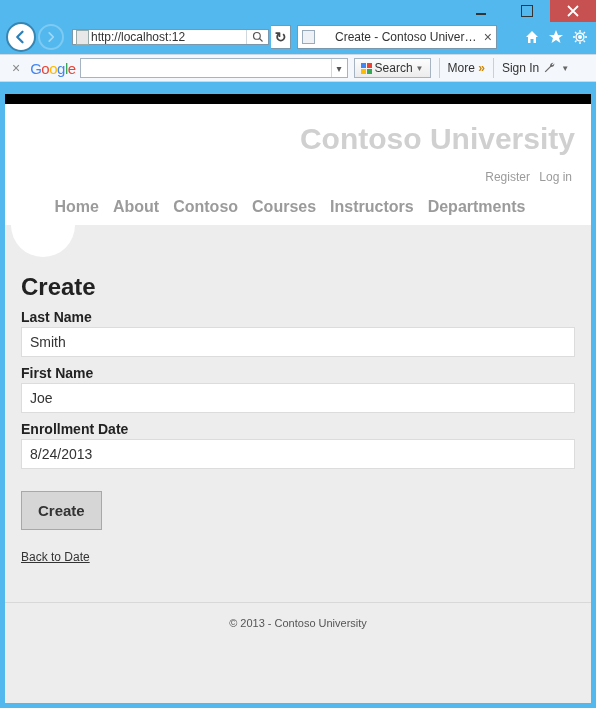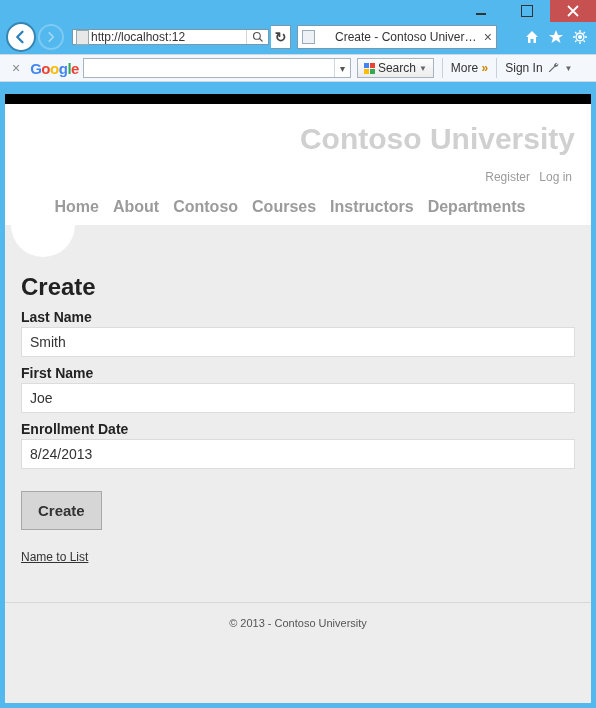--- a/index.html
+++ b/index.html
@@ -31,21 +31,21 @@
     .addr-refresh{width:20px;display:flex;align-items:center;justify-content:center;color:#444;font-size:14px;font-weight:bold;border:1px solid #7a98ad;border-left:none;height:24px;background:#fff;}
     .tab{display:flex;align-items:center;background:#fff;border:1px solid #7a98ad;height:24px;margin-left:4px;padding:0 4px;flex:1;min-width:0;max-width:200px;}
     .tab-fav{width:13px;height:14px;background:#eef2f6;border:1px solid #9ab;margin-right:4px;flex-shrink:0;}
     .tab-title{font-size:12px;color:#333;white-space:nowrap;overflow:hidden;text-overflow:ellipsis;flex:1;margin-left:16px;}
     .tab-close{font-size:14px;color:#555;margin-left:4px;}
     .ie-right{display:flex;margin-left:auto;gap:4px;align-items:center;}
     .ie-ico{width:20px;height:20px;display:flex;align-items:center;justify-content:center;color:#fff;}
     .ie-ico svg{width:16px;height:16px;fill:#fff;}
     .gtoolbar{height:28px;background:#f4f7fb;border-top:1px solid #cfd9e3;border-bottom:1px solid #cfd9e3;display:flex;align-items:center;padding:0 6px;gap:4px;font-size:12px;}
     .g-x{color:#888;font-size:14px;padding:0 6px;}
-    .g-logo{font-size:15px;font-weight:bold;letter-spacing:-0.5px;}
+    .g-logo{font-size:15px;font-weight:normal;letter-spacing:-0.5px;}
     .g-logo .b{color:#4285f4}.g-logo .r{color:#ea4335}.g-logo .y{color:#fbbc05}.g-logo .g{color:#34a853}
     .g-search-wrap{display:flex;align-items:center;border:1px solid #a6b3c2;background:#fff;height:20px;}
     .g-search-input{border:none;outline:none;width:250px;height:100%;font-size:12px;padding:0 4px;}
     .g-search-dd{width:16px;display:flex;align-items:center;justify-content:center;color:#555;font-size:10px;border-left:1px solid #d0d8de;height:100%;}
     .g-search-btn{display:flex;align-items:center;gap:3px;padding:0 6px;border:1px solid #a6b3c2;background:linear-gradient(#fdfdfd,#ececec);height:20px;margin-left:2px;color:#333;}
     .g-sq{width:11px;height:11px;position:relative;}
     .g-sq::before{content:"";position:absolute;width:5px;height:5px;background:#4285f4;top:0;left:0;}
     .g-sq::after{content:"";position:absolute;width:5px;height:5px;background:#ea4335;top:0;right:0;}
     .g-sq i::before{content:"";position:absolute;width:5px;height:5px;background:#fbbc05;bottom:0;left:0;}
     .g-sq i::after{content:"";position:absolute;width:5px;height:5px;background:#34a853;bottom:0;right:0;}
@@ -198,21 +198,21 @@
         <input class="field-input" value="Smith" style="">
 
         <div class="field-label">First Name</div>
         <input class="field-input" value="Joe" style="">
 
         <div class="field-label">Enrollment Date</div>
         <input class="field-input" value="8/24/2013" style="">
 
         <div class="create-btn">Create</div>
 
-        <a class="back-link">Name to List</a>
+        <a class="back-link">Back to Date</a>
       </div>
 
       <div class="footer">
         <div class="footer-hr"></div>
         <span>© 2013 - Contoso University</span>
       </div>
     </div>
   </div>
 
 </div>

